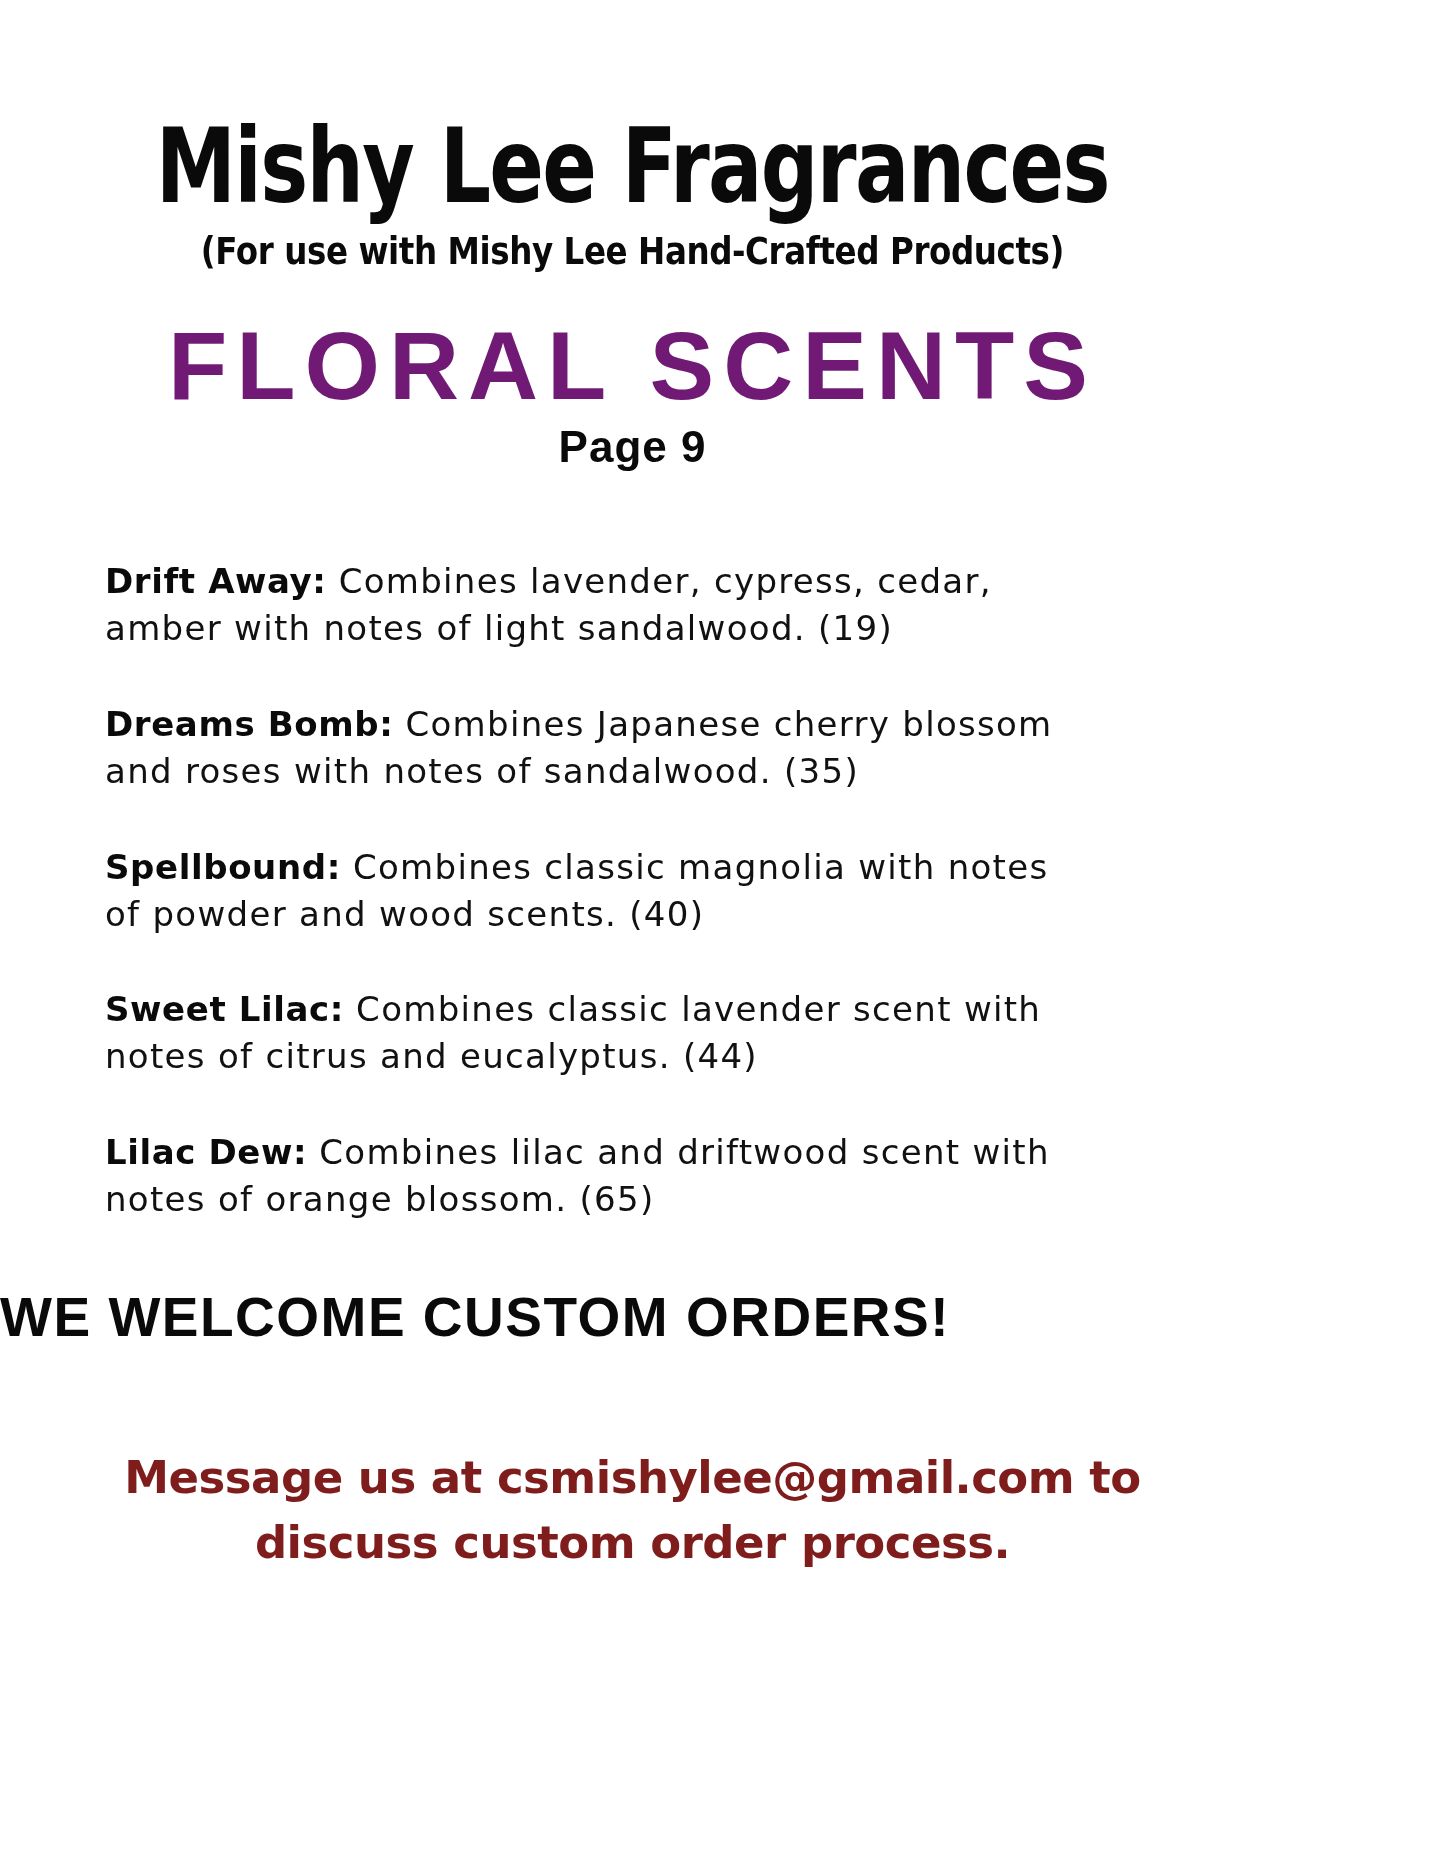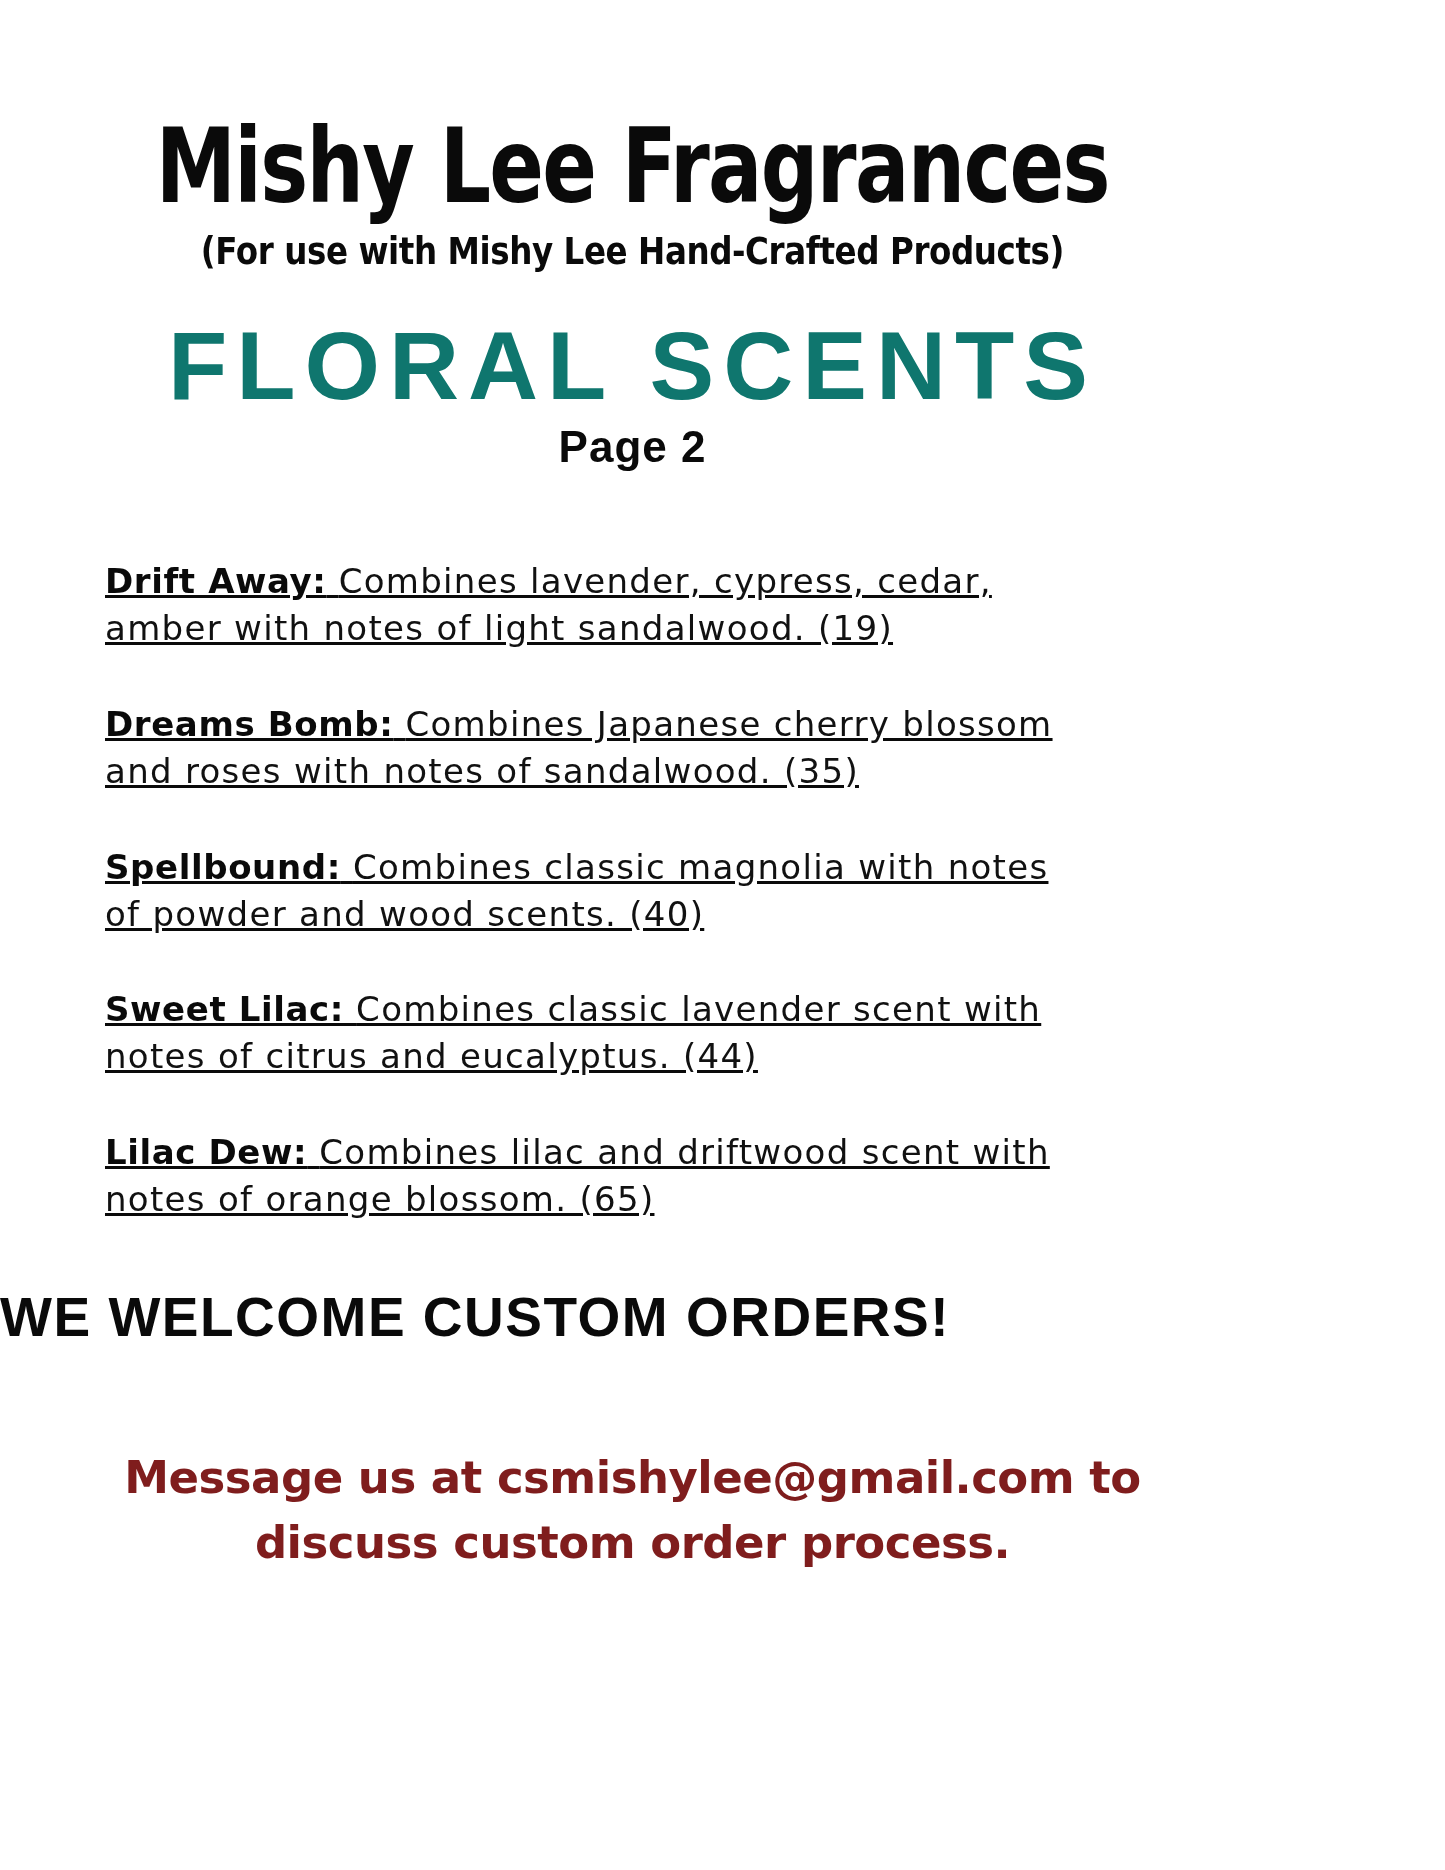--- a/index.html
+++ b/index.html
@@ -50,38 +50,37 @@
     color: #0a0a0a;
   }
 
   .section-title {
     margin-top: 44px;
     font-family: "Liberation Sans", sans-serif;
     font-weight: 700;
     font-size: 97px;
     line-height: 1.0;
     letter-spacing: 9px;
-    color: #0f766e;
+    color: #701a75;
   }
 
   .page-label {
     margin-top: 8px;
     text-align: center;
     font-family: "Liberation Sans", sans-serif;
     font-weight: 700;
     font-size: 44px;
     letter-spacing: 1px;
     color: #0a0a0a;
   }
 
   
   .scent-list {
     margin: 86px 0 0 105px;
     width: 965px;
-    text-decoration: underline;
   }
 
   .scent-item {
     font-size: 34px;
     line-height: 1.38;
     letter-spacing: 1.3px;
     margin-bottom: 49px;
     color: #111111;
   }
 
@@ -120,21 +119,21 @@
 <div class="page">
 
   <div class="header">
     <h1>
       <span class="brand-title">Mishy Lee Fragrances</span>
     </h1>
     <div>
       <span class="brand-subtitle">(For use with Mishy Lee Hand-Crafted Products)</span>
     </div>
     <h2 class="section-title">FLORAL SCENTS</h2>
-    <div class="page-label">Page 2</div>
+    <div class="page-label">Page 9</div>
   </div>
 
   <div class="scent-list">
     <p class="scent-item"><span class="scent-name">Drift Away:</span> <span>Combines lavender, cypress, cedar, amber with notes of light sandalwood. (19)</span></p>
     <p class="scent-item"><span class="scent-name">Dreams Bomb:</span> <span>Combines Japanese cherry blossom and roses with notes of sandalwood. (35)</span></p>
     <p class="scent-item"><span class="scent-name">Spellbound:</span> <span>Combines classic magnolia with notes of powder and wood scents. (40)</span></p>
     <p class="scent-item"><span class="scent-name">Sweet Lilac:</span> <span>Combines classic lavender scent with notes of citrus and eucalyptus. (44)</span></p>
     <p class="scent-item"><span class="scent-name">Lilac Dew:</span> <span>Combines lilac and driftwood scent with notes of orange blossom. (65)</span></p>
   </div>
 

